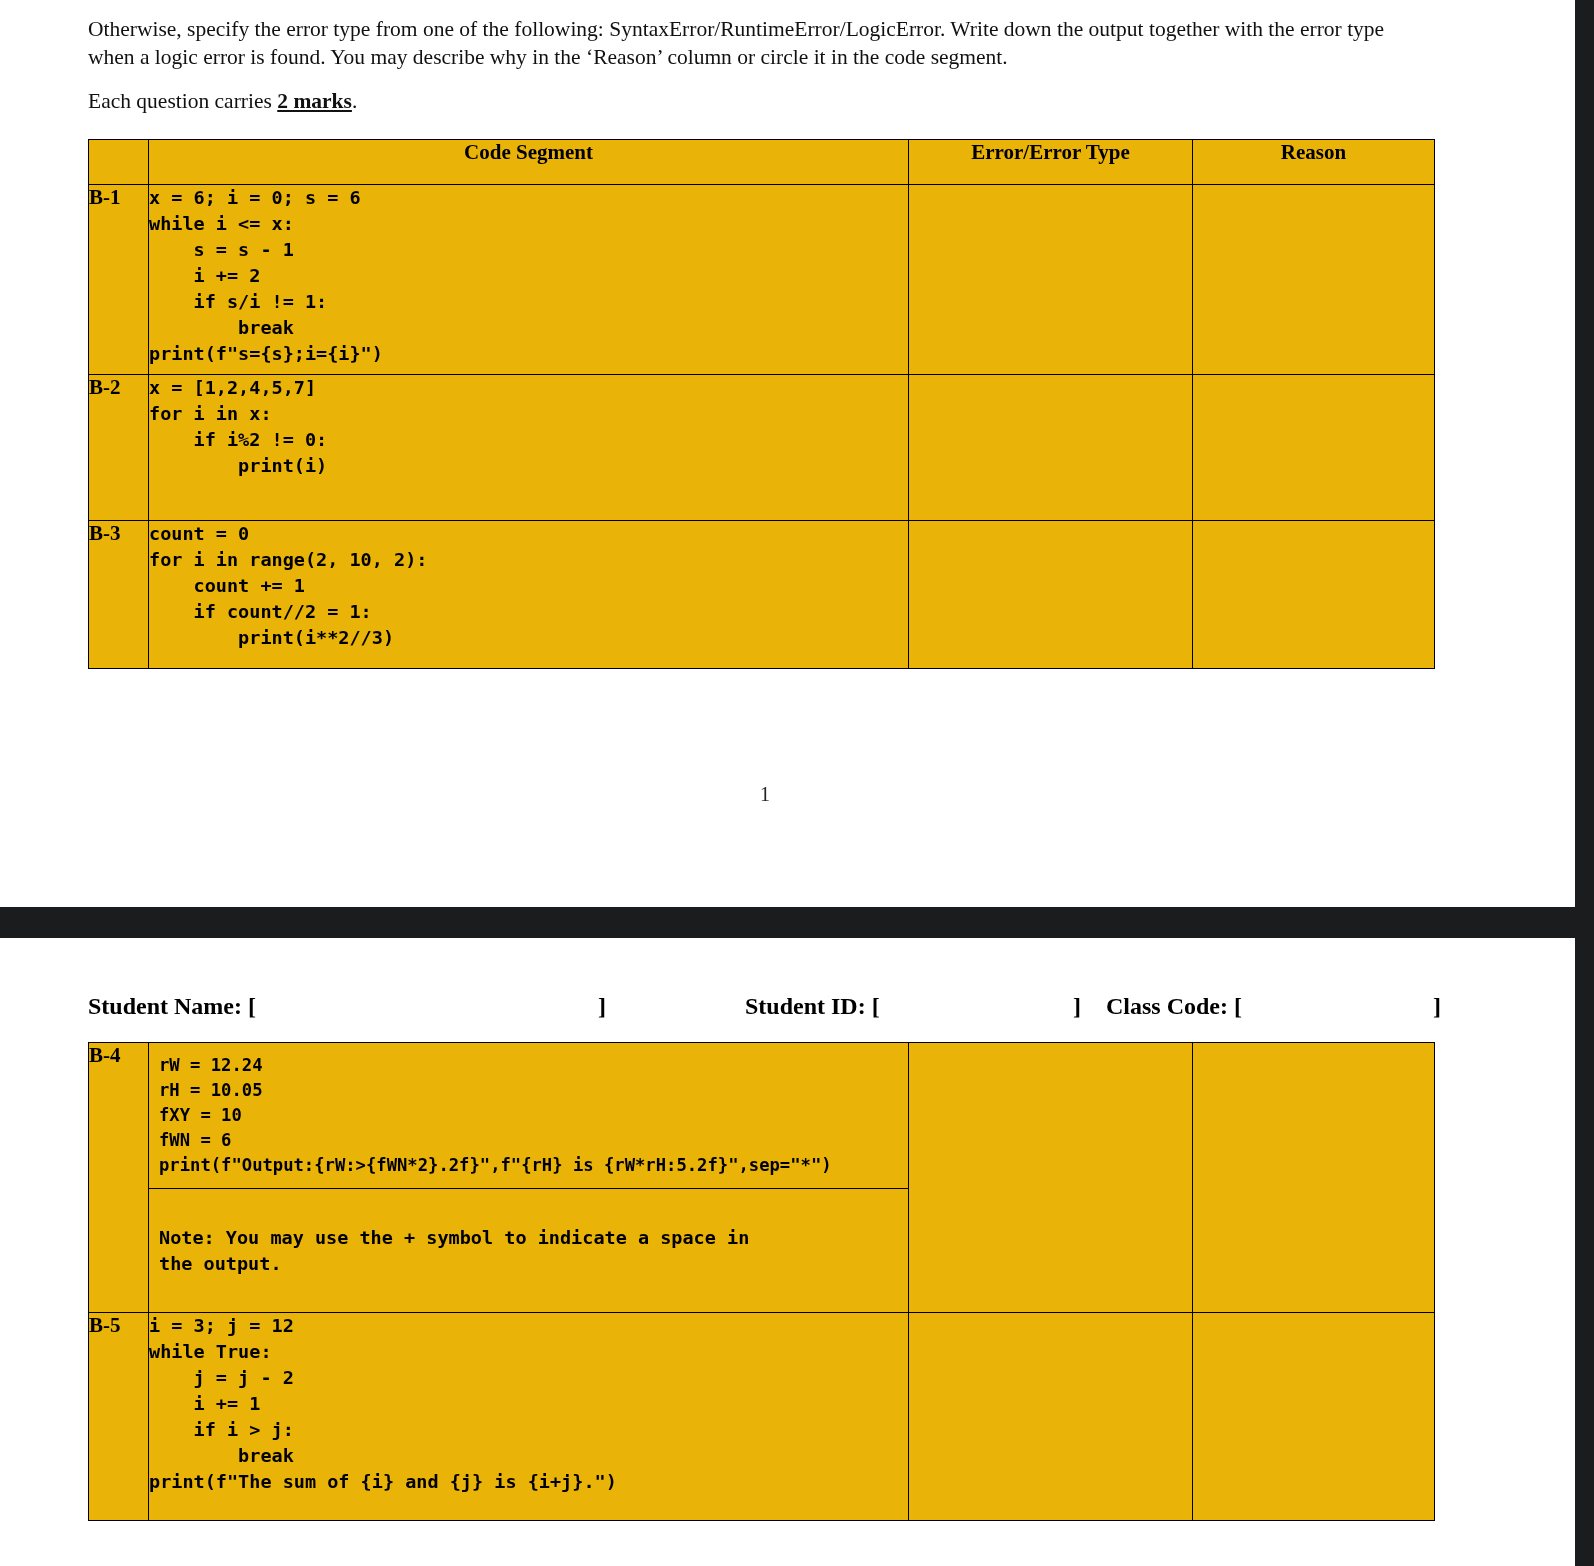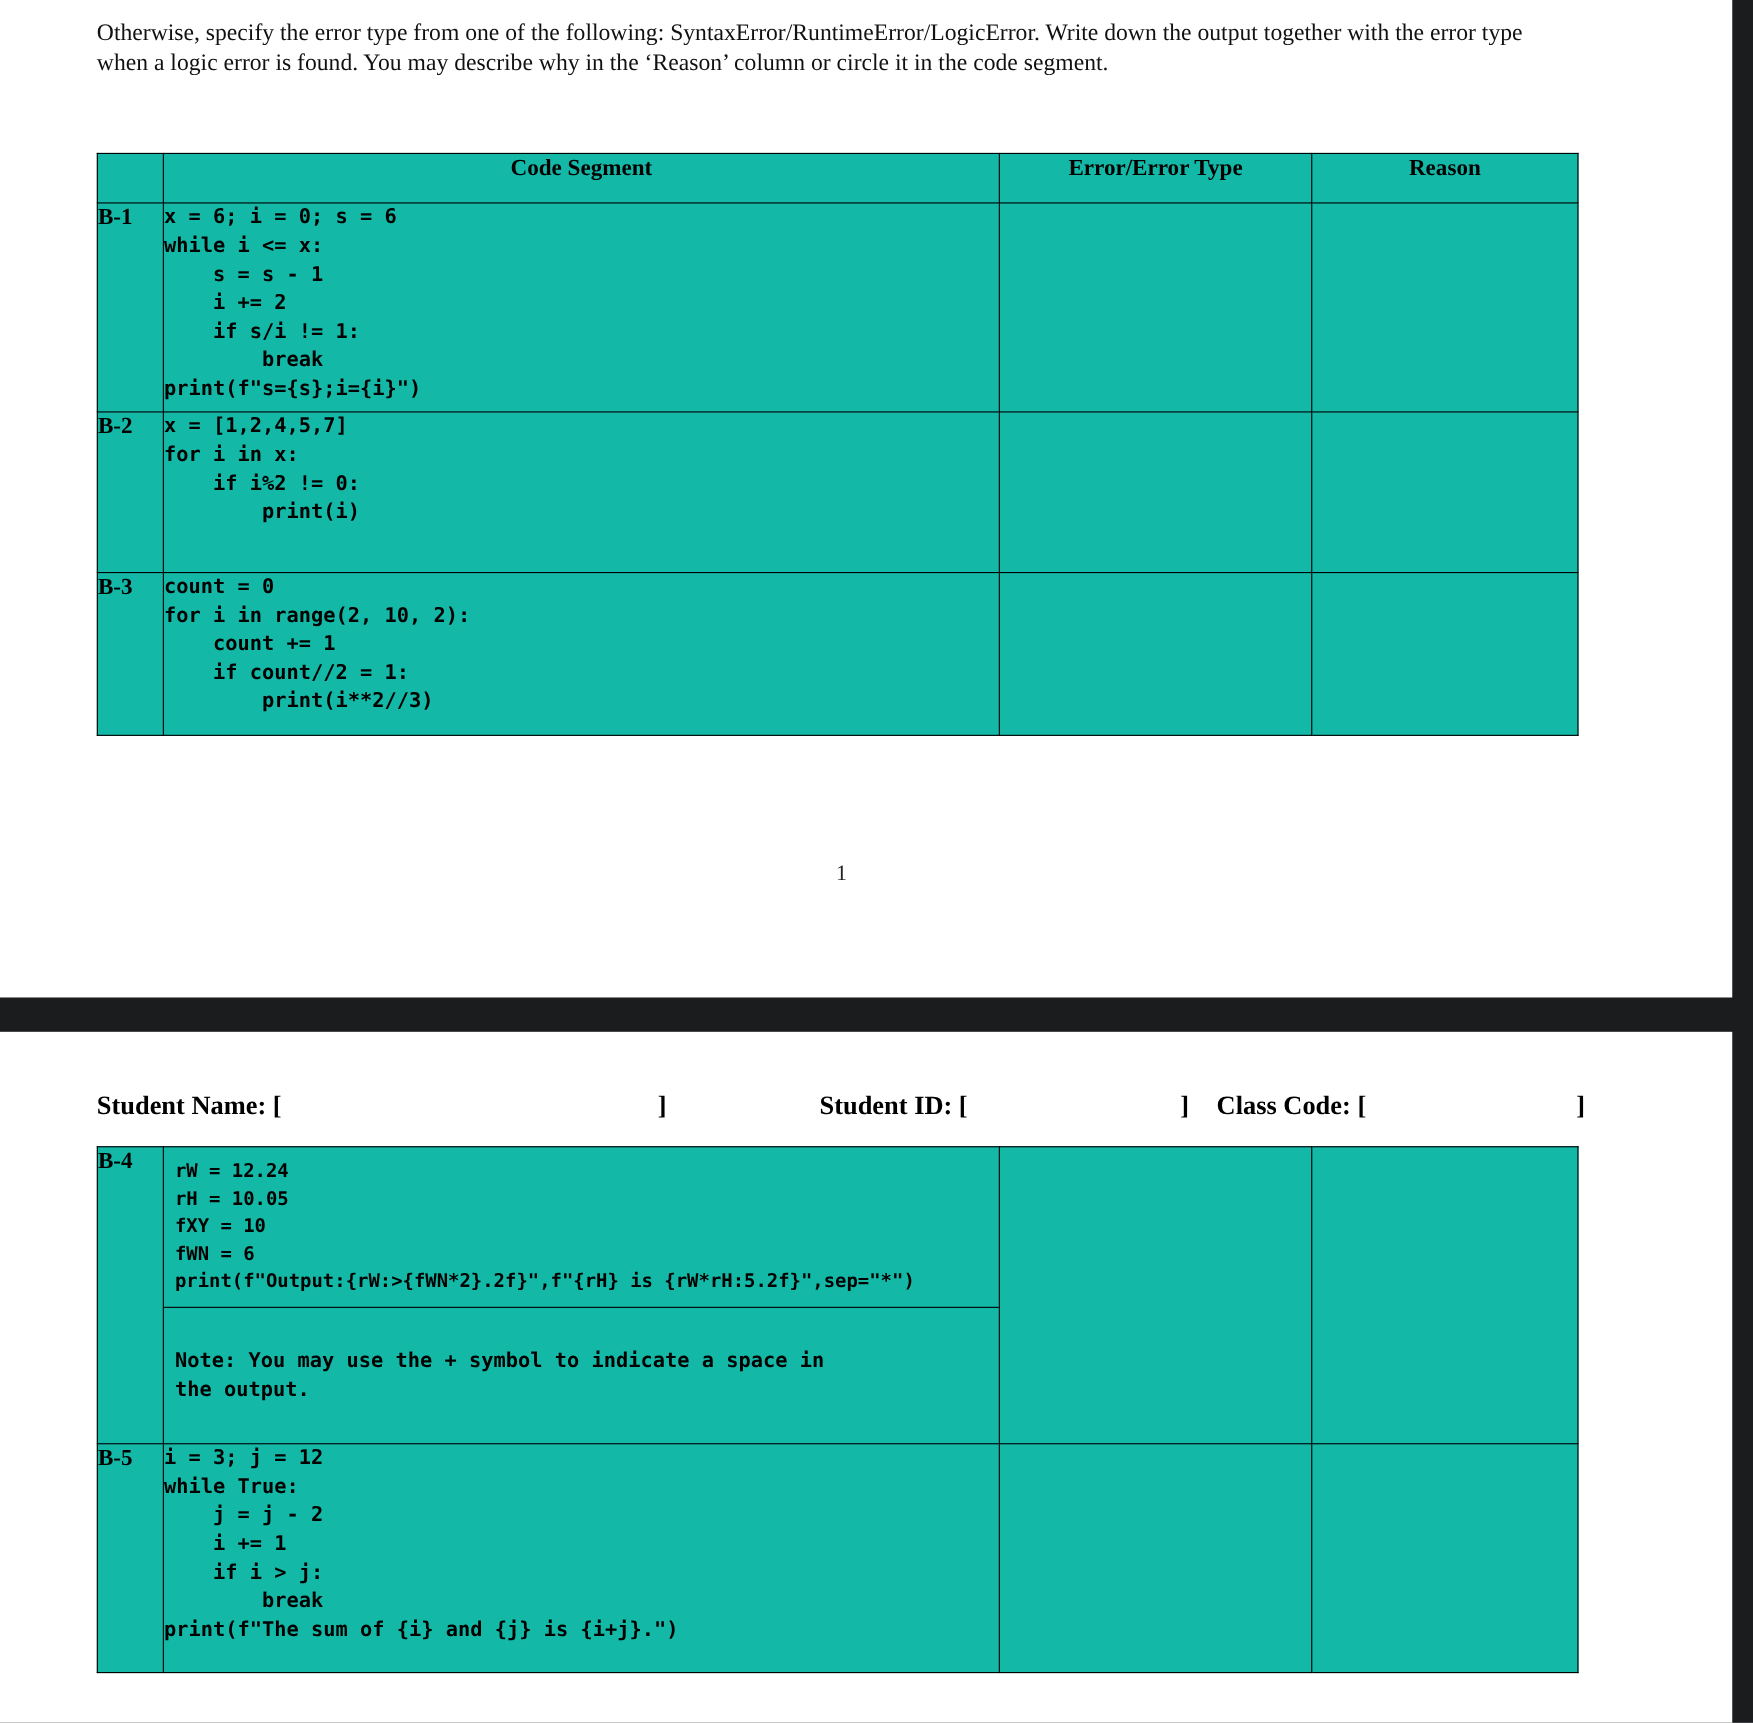--- a/index.html
+++ b/index.html
@@ -70,21 +70,21 @@
   .marks {
     font-weight: bold;
     text-decoration: underline;
   }
 
   
   table.qtable {
     position: absolute;
     border-collapse: collapse;
     table-layout: fixed;
-    background: #14b8a6;
+    background: #eab308;
   }
   table.qtable td, table.qtable th {
     border: 1.6px solid #000;
     vertical-align: top;
     padding: 0;
   }
   .col-label { width: 60px; }
   .col-code  { width: 760px; }
   .col-out   { width: 284px; }
   .col-reason{ width: 242px; }
@@ -169,20 +169,21 @@
 </style>
 </head>
 <body>
 
 <div class="viewport">
 
   <div class="page page-top">
 
     <div class="intro">
       <p class="p2">Otherwise, specify the error type from one of the following: SyntaxError/RuntimeError/LogicError. Write down the output together with the error type when a logic error is found. You may describe why in the ‘Reason’ column or circle it in the code segment.</p>
+      <p class="p3"><span>Each question carries </span><span class="marks">2 marks</span><span>.</span></p>
     </div>
 
     <table class="qtable" style="left:88px; top:139px;">
       <colgroup>
         <col class="col-label">
           <col class="col-code">
           <col class="col-out">
           <col class="col-reason">
       </colgroup>
       <thead>

